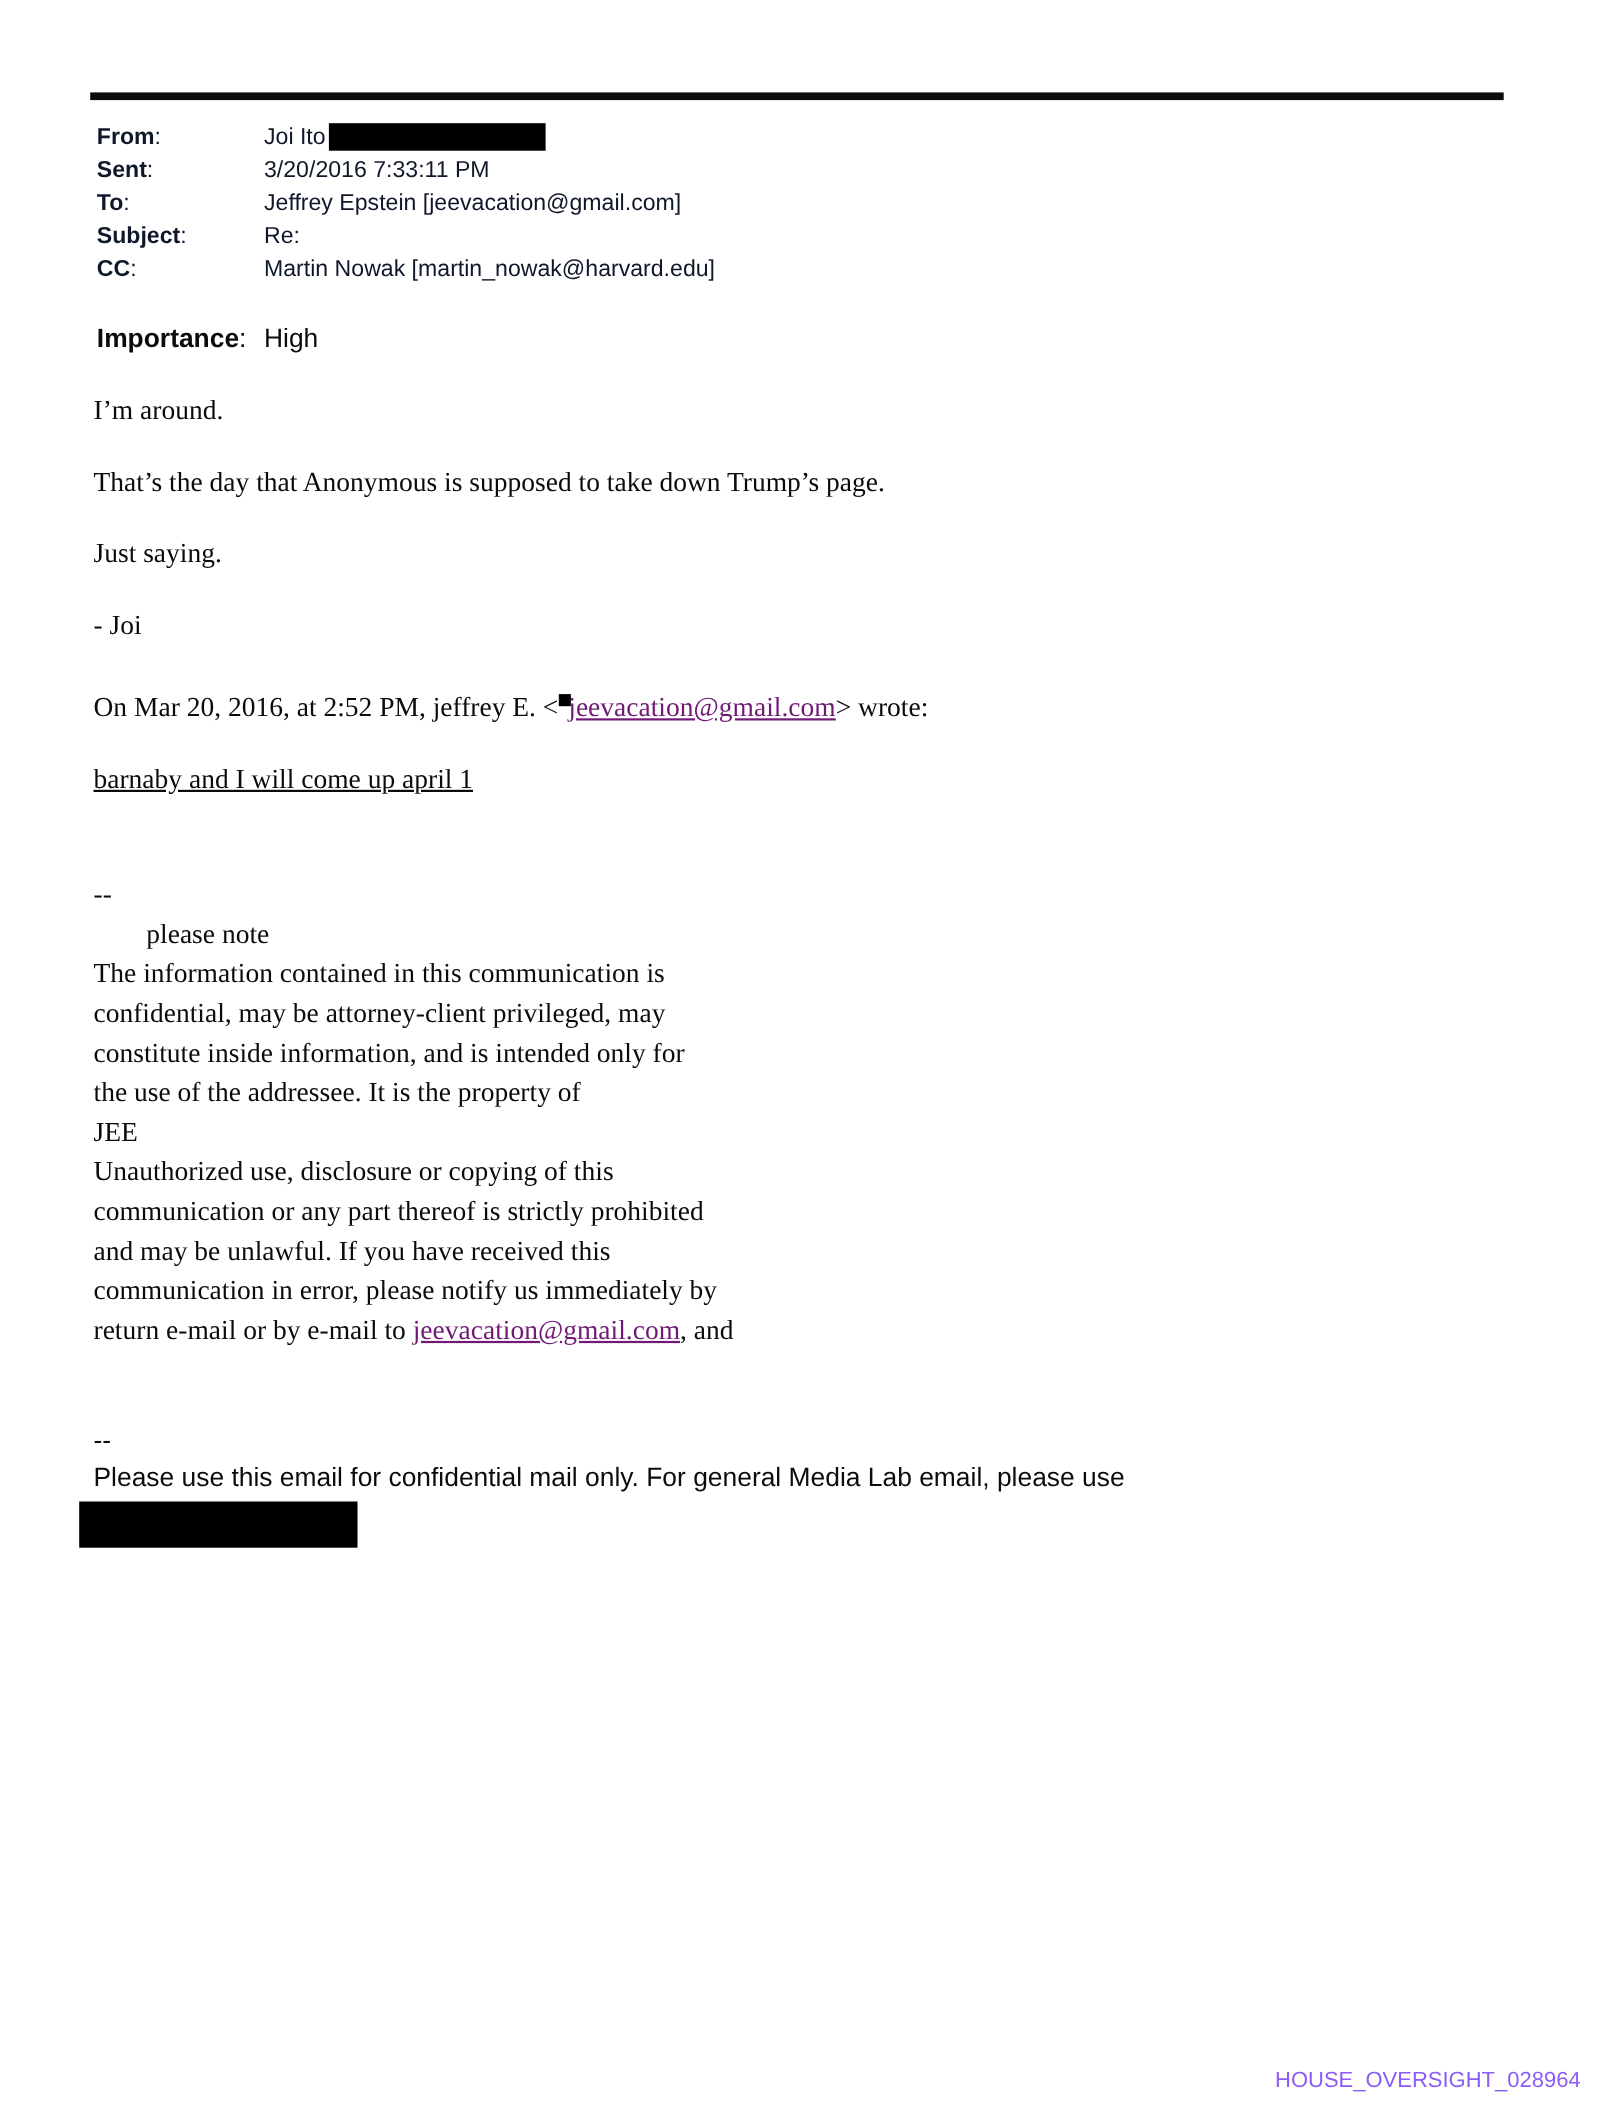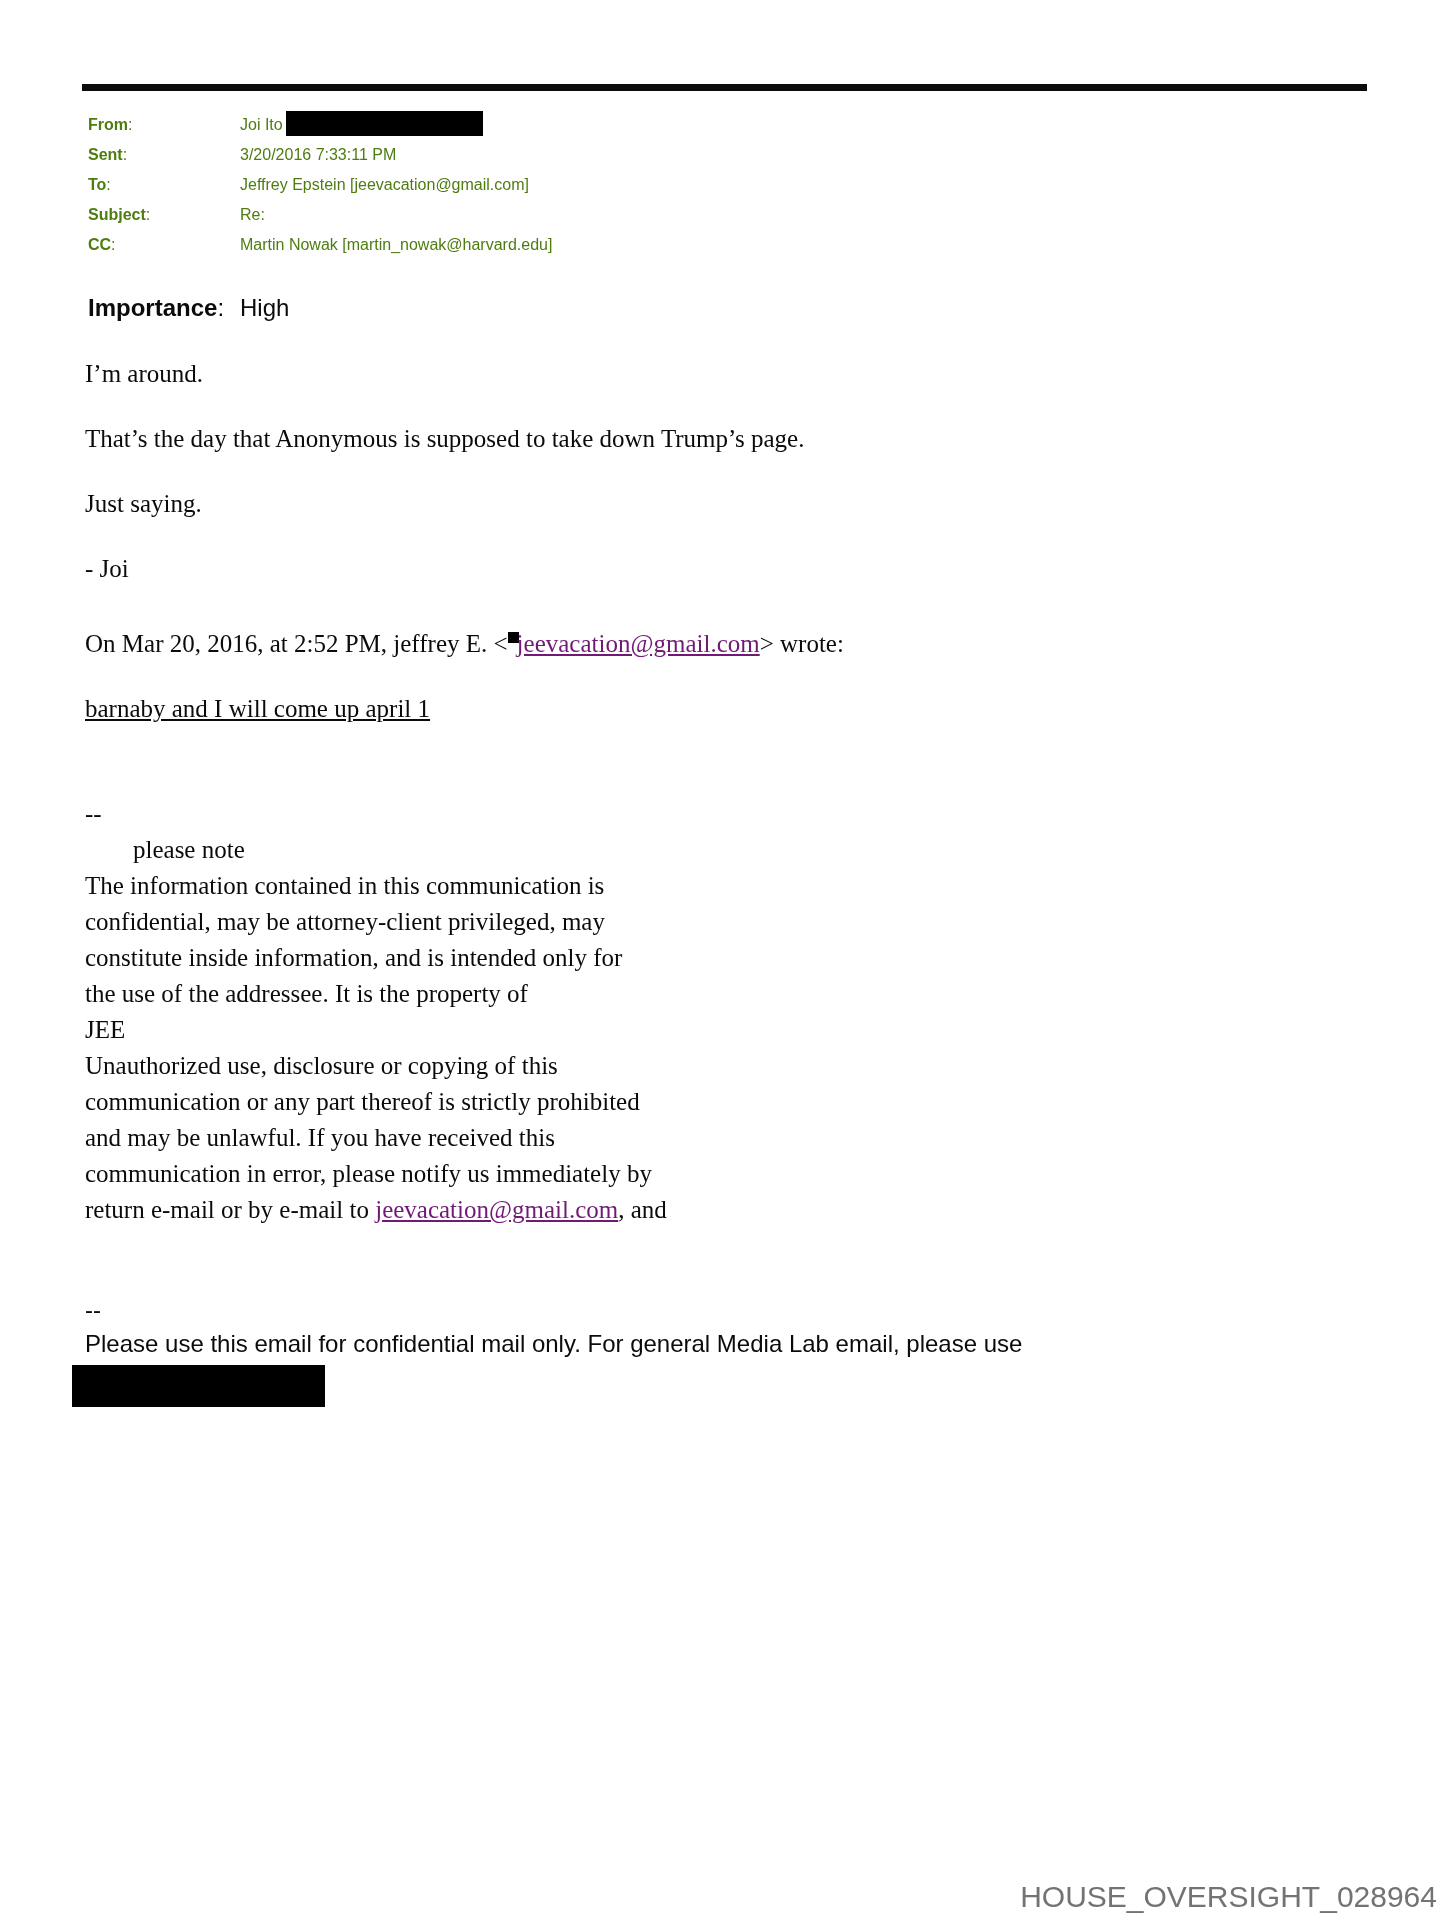--- a/index.html
+++ b/index.html
@@ -13,21 +13,21 @@
   }
   
   #top-rule{
     position:absolute;left:82px;top:84px;width:1285px;height:7px;
     background:#0c0c0c;
   }
   
   #email-header{
     position:absolute;left:88px;top:110px;
     font-family:"Liberation Sans", sans-serif;
-    font-size:16px;line-height:30px;color:#4d7c0f;
+    font-size:21px;line-height:30px;color:#0f172a;
     white-space:nowrap;
     text-decoration:underline;
   }
   .hrow{height:30px;}
   .hlabel{display:inline-block;width:152px;}
   .hlabel-text{font-weight:700;}
   .hvalue{display:inline-block;}
   .redaction-inline{
     display:inline-block;width:197px;height:25px;background:#000;
     vertical-align:-6px;margin-left:3px;
@@ -66,21 +66,21 @@
     white-space:nowrap;
   }
   #redaction-bottom{
     position:absolute;left:72px;top:1365px;width:253px;height:42px;
     background:#000;
   }
   
   #bates{
     position:absolute;right:16px;top:1880px;
     font-family:"Liberation Sans", sans-serif;
-    font-size:30px;color:#737373;white-space:nowrap;
+    font-size:20px;color:#8b5cf6;white-space:nowrap;
   }
 </style>
 </head>
 <body>
 
 <div id="page">
 
   <div id="top-rule"></div>
 
   <div id="email-header">

